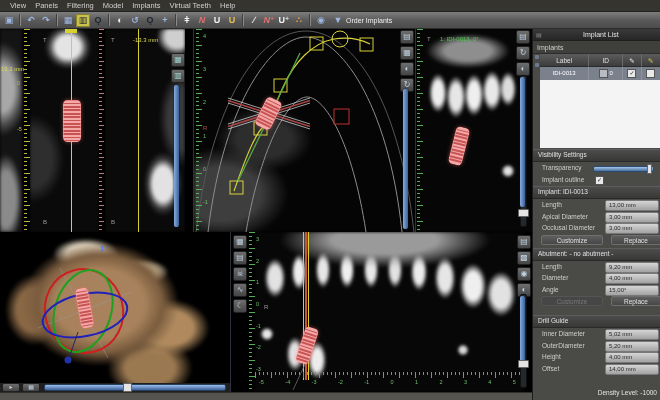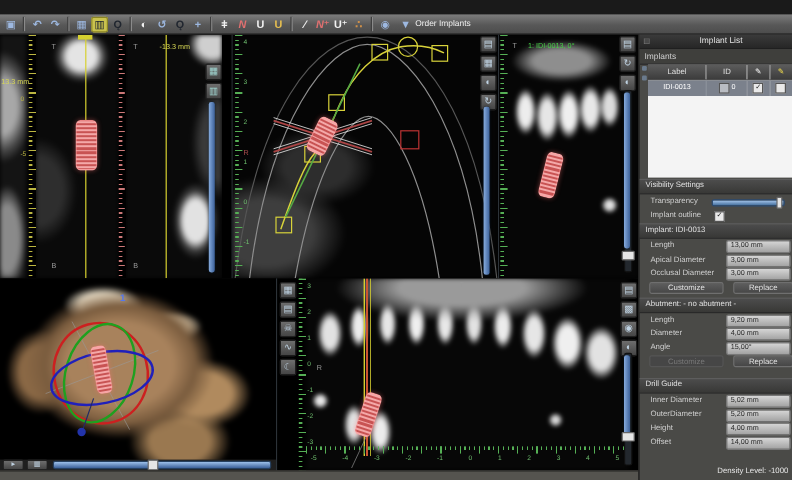--- a/index.html
+++ b/index.html
@@ -87,20 +87,29 @@
   .ministrip{position:absolute;left:1px;top:26px;width:5px;height:60px;display:flex;flex-direction:column;gap:4px;align-items:center;}
   .ministrip i{width:4px;height:4px;background:#6a7a8c;border-radius:1px;}
   .statusstrip{position:absolute;left:0;top:392px;width:532px;height:8px;background:#55544f;border-top:1px solid #2e2e2a;}
   svg{position:absolute;left:0;top:0;}
 </style>
 </head>
 <body>
 
 <div class="stage">
 
+  <div class="menubar">
+    <span>View</span>
+    <span>Panels</span>
+    <span>Filtering</span>
+    <span>Model</span>
+    <span>Implants</span>
+    <span>Virtual Teeth</span>
+    <span>Help</span>
+  </div>
 
   <div class="toolbar">
     <span class="tbico ic-blue">▣</span>
     <span class="tbsep"></span>
     <span class="tbico ic-blue">↶</span>
     <span class="tbico ic-blue">↷</span>
     <span class="tbsep"></span>
     <span class="tbico ic-blue">▦</span>
     <span class="tbico hl ic-dark">▥</span>
     <span class="tbico ic-dark">Ǫ</span>

